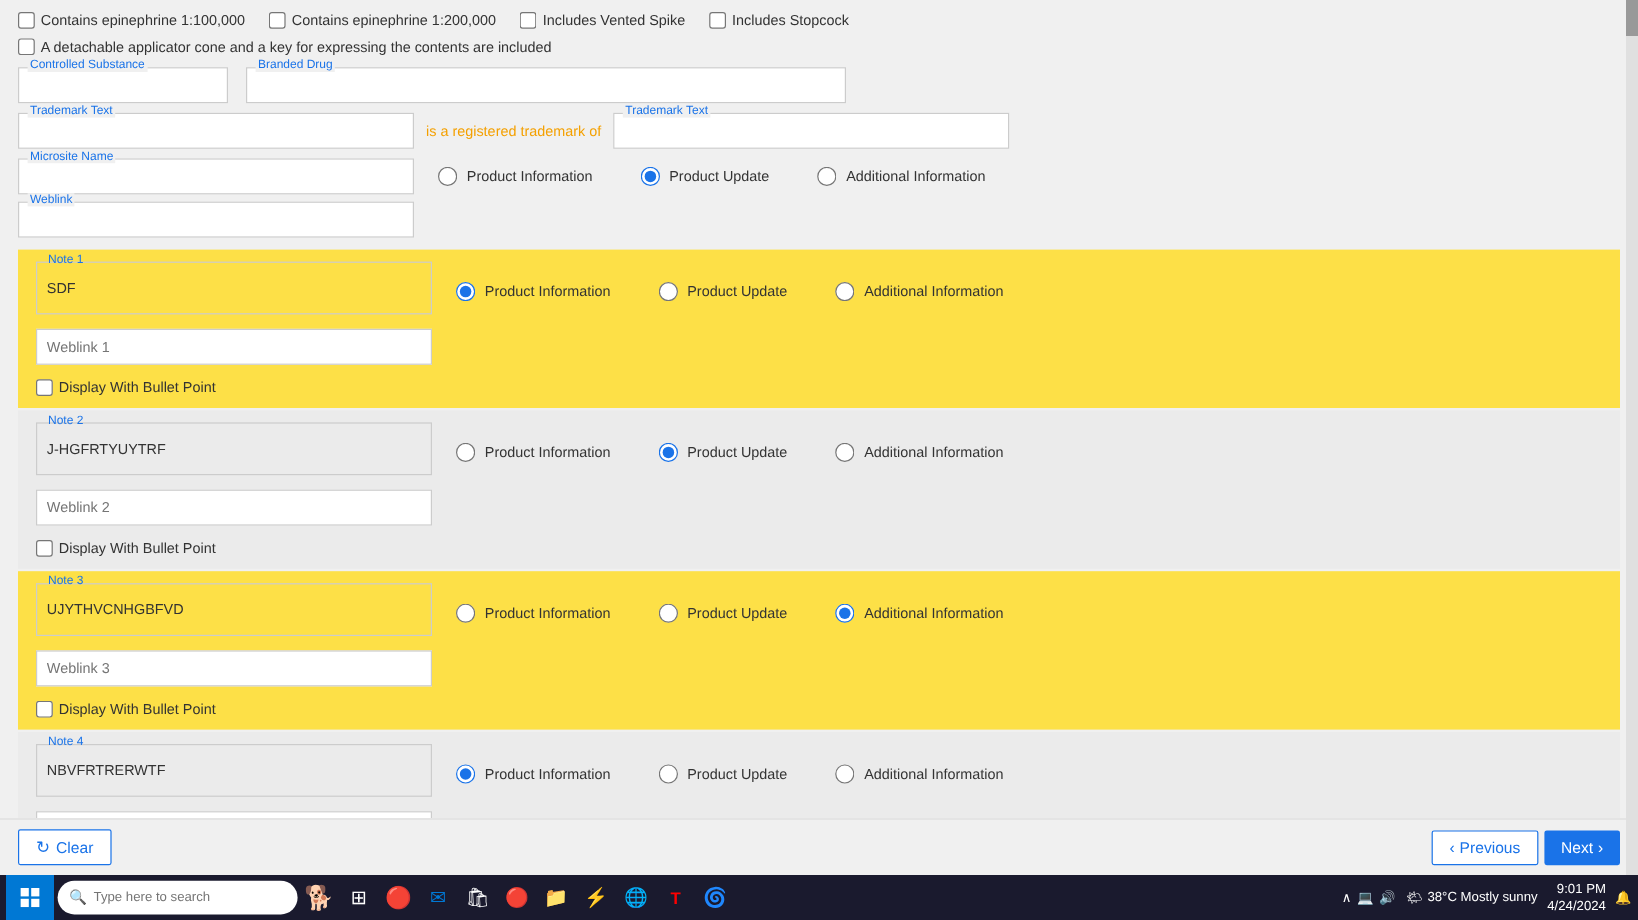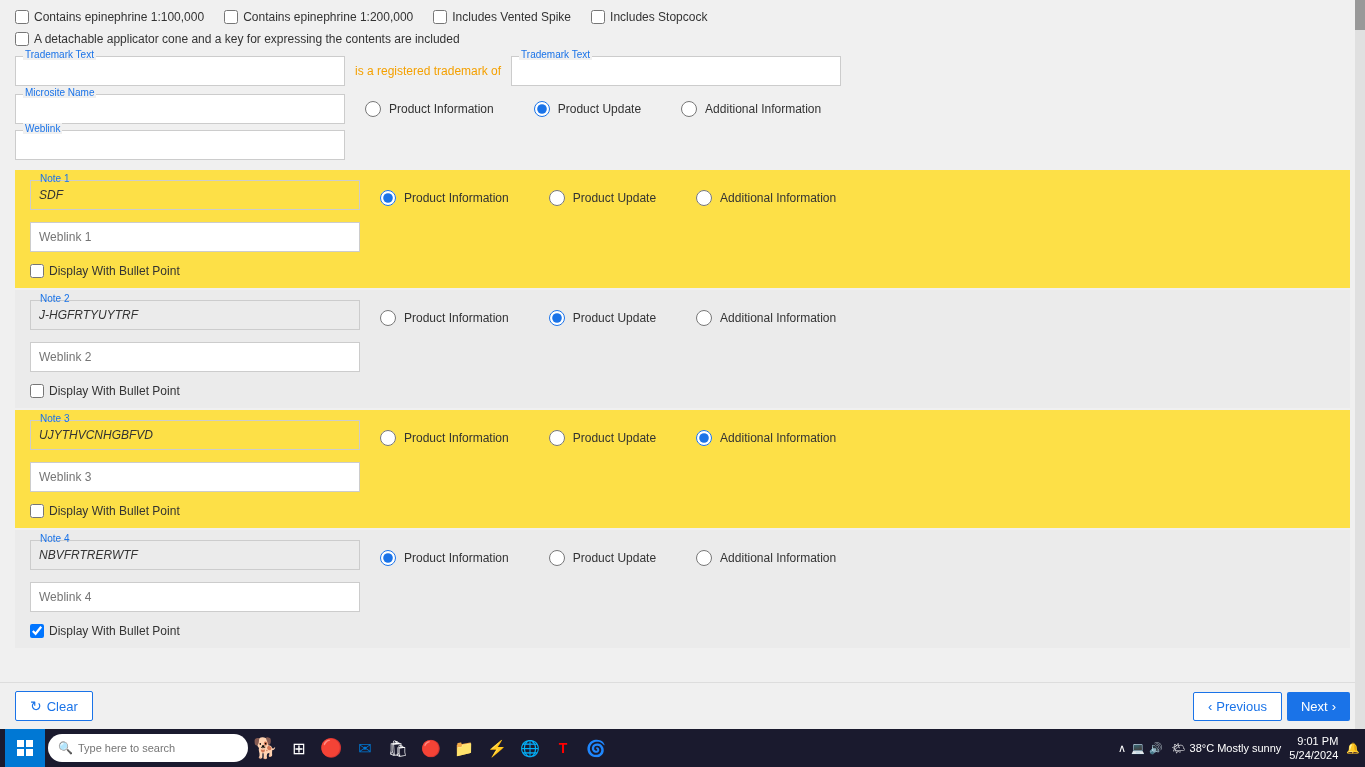--- a/index.html
+++ b/index.html
@@ -132,26 +132,25 @@
       top: -7px;
       left: 8px;
       background: inherit;
       padding: 0 2px;
     }
 
     .note-input-group input[type="text"] {
       width: 330px;
       border: 1px solid #ccc;
       background: transparent;
-      padding: 0 8px;
+      padding: 21px 8px;
       font-size: 12px;
       outline: none;
       color: #333;
       height: 30px;
-      font-style: italic;
     }
 
     .weblink-input {
       width: 330px;
       border: 1px solid #ccc;
       background: white;
       padding: 6px 8px;
       font-size: 12px;
       outline: none;
       color: #999;
@@ -377,20 +376,30 @@
     </div>
   </div>
 
   <div class="detachable-row">
     <div class="checkbox-item">
       <input type="checkbox" id="detach" style="">
       <label for="detach">A detachable applicator cone and a key for expressing the contents are included</label>
     </div>
   </div>
 
+  <div class="fields-row">
+    <div class="field-group">
+      <label>Controlled Substance</label>
+      <input type="text" class="w-175" style="">
+    </div>
+    <div class="field-group" style="margin-left:5px;">
+      <label>Branded Drug</label>
+      <input type="text" class="w-500" style="">
+    </div>
+  </div>
 
   <div class="trademark-row">
     <div class="field-group">
       <label>Trademark Text</label>
       <input type="text" class="w-330" style="">
     </div>
     <span class="field-inline-text">is a registered trademark of</span>
     <div class="field-group">
       <label>Trademark Text</label>
       <input type="text" class="w-330" style="">
@@ -596,21 +605,21 @@
       <span style="color:white;">∧</span>
       <span>💻</span>
       <span>🔊</span>
     </div>
     <div class="weather-widget">
       <span>🌤</span>
       <span>38°C  Mostly sunny</span>
     </div>
     <div class="clock">
       <div>9:01 PM</div>
-      <div>5/24/2024</div>
+      <div>4/24/2024</div>
     </div>
     <div style="color:white;">🔔</div>
   </div>
 </div>
 
 <div class="scrollbar-track">
   <div class="scrollbar-thumb"></div>
 </div>
 
 </body></html>

